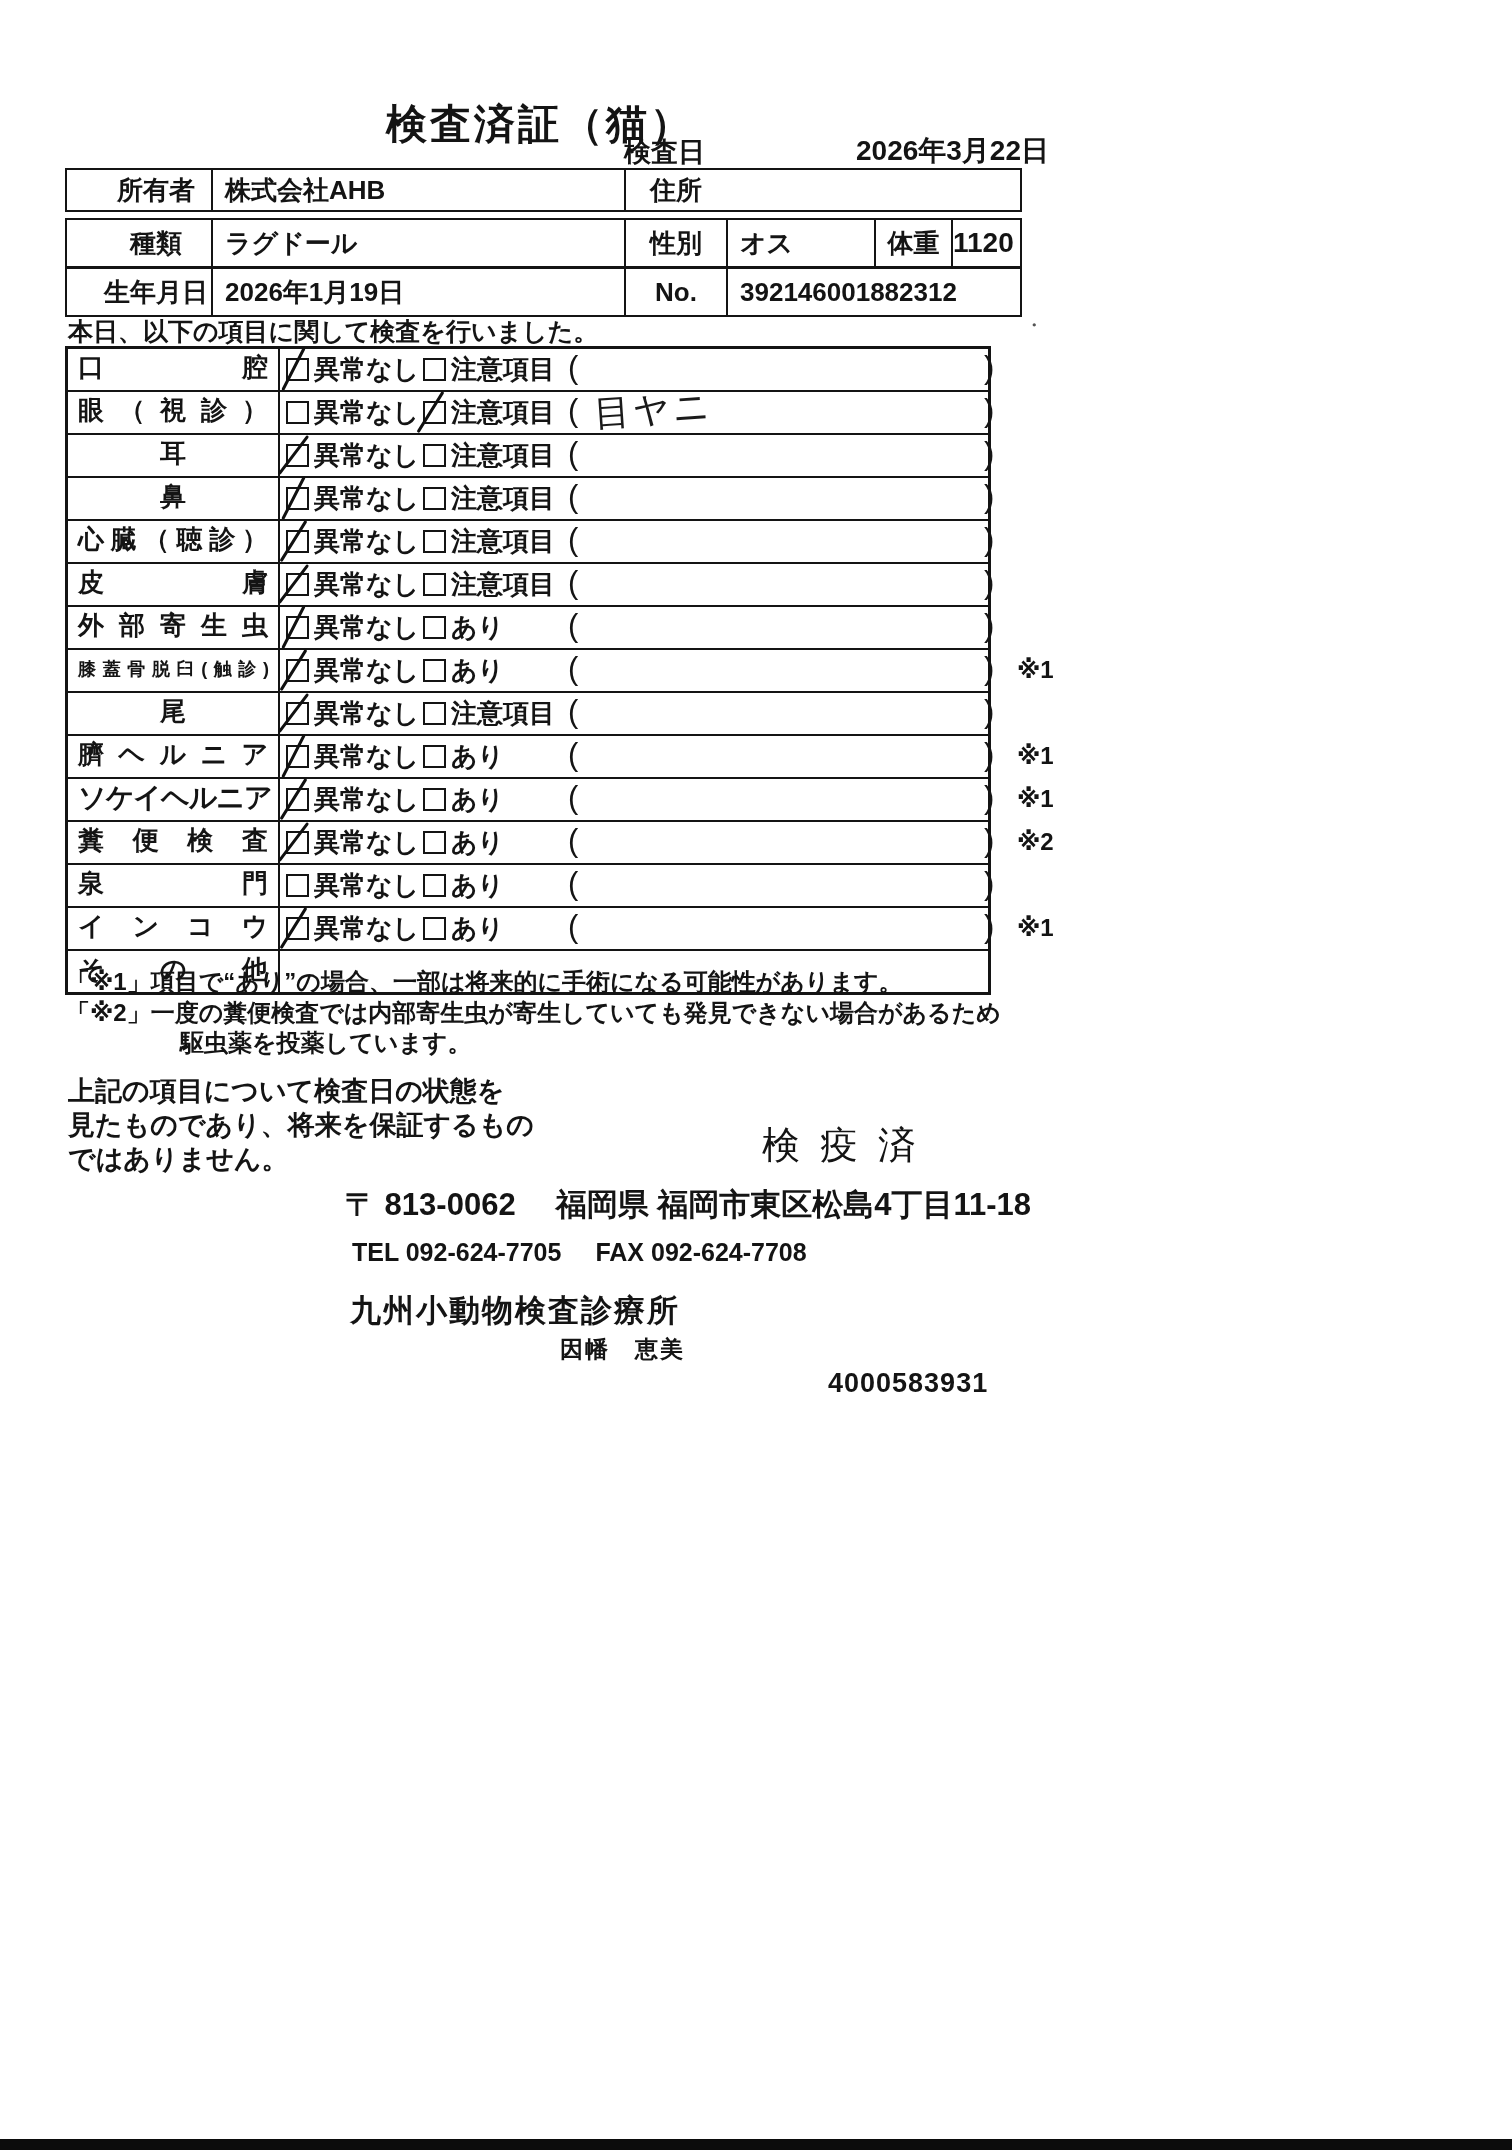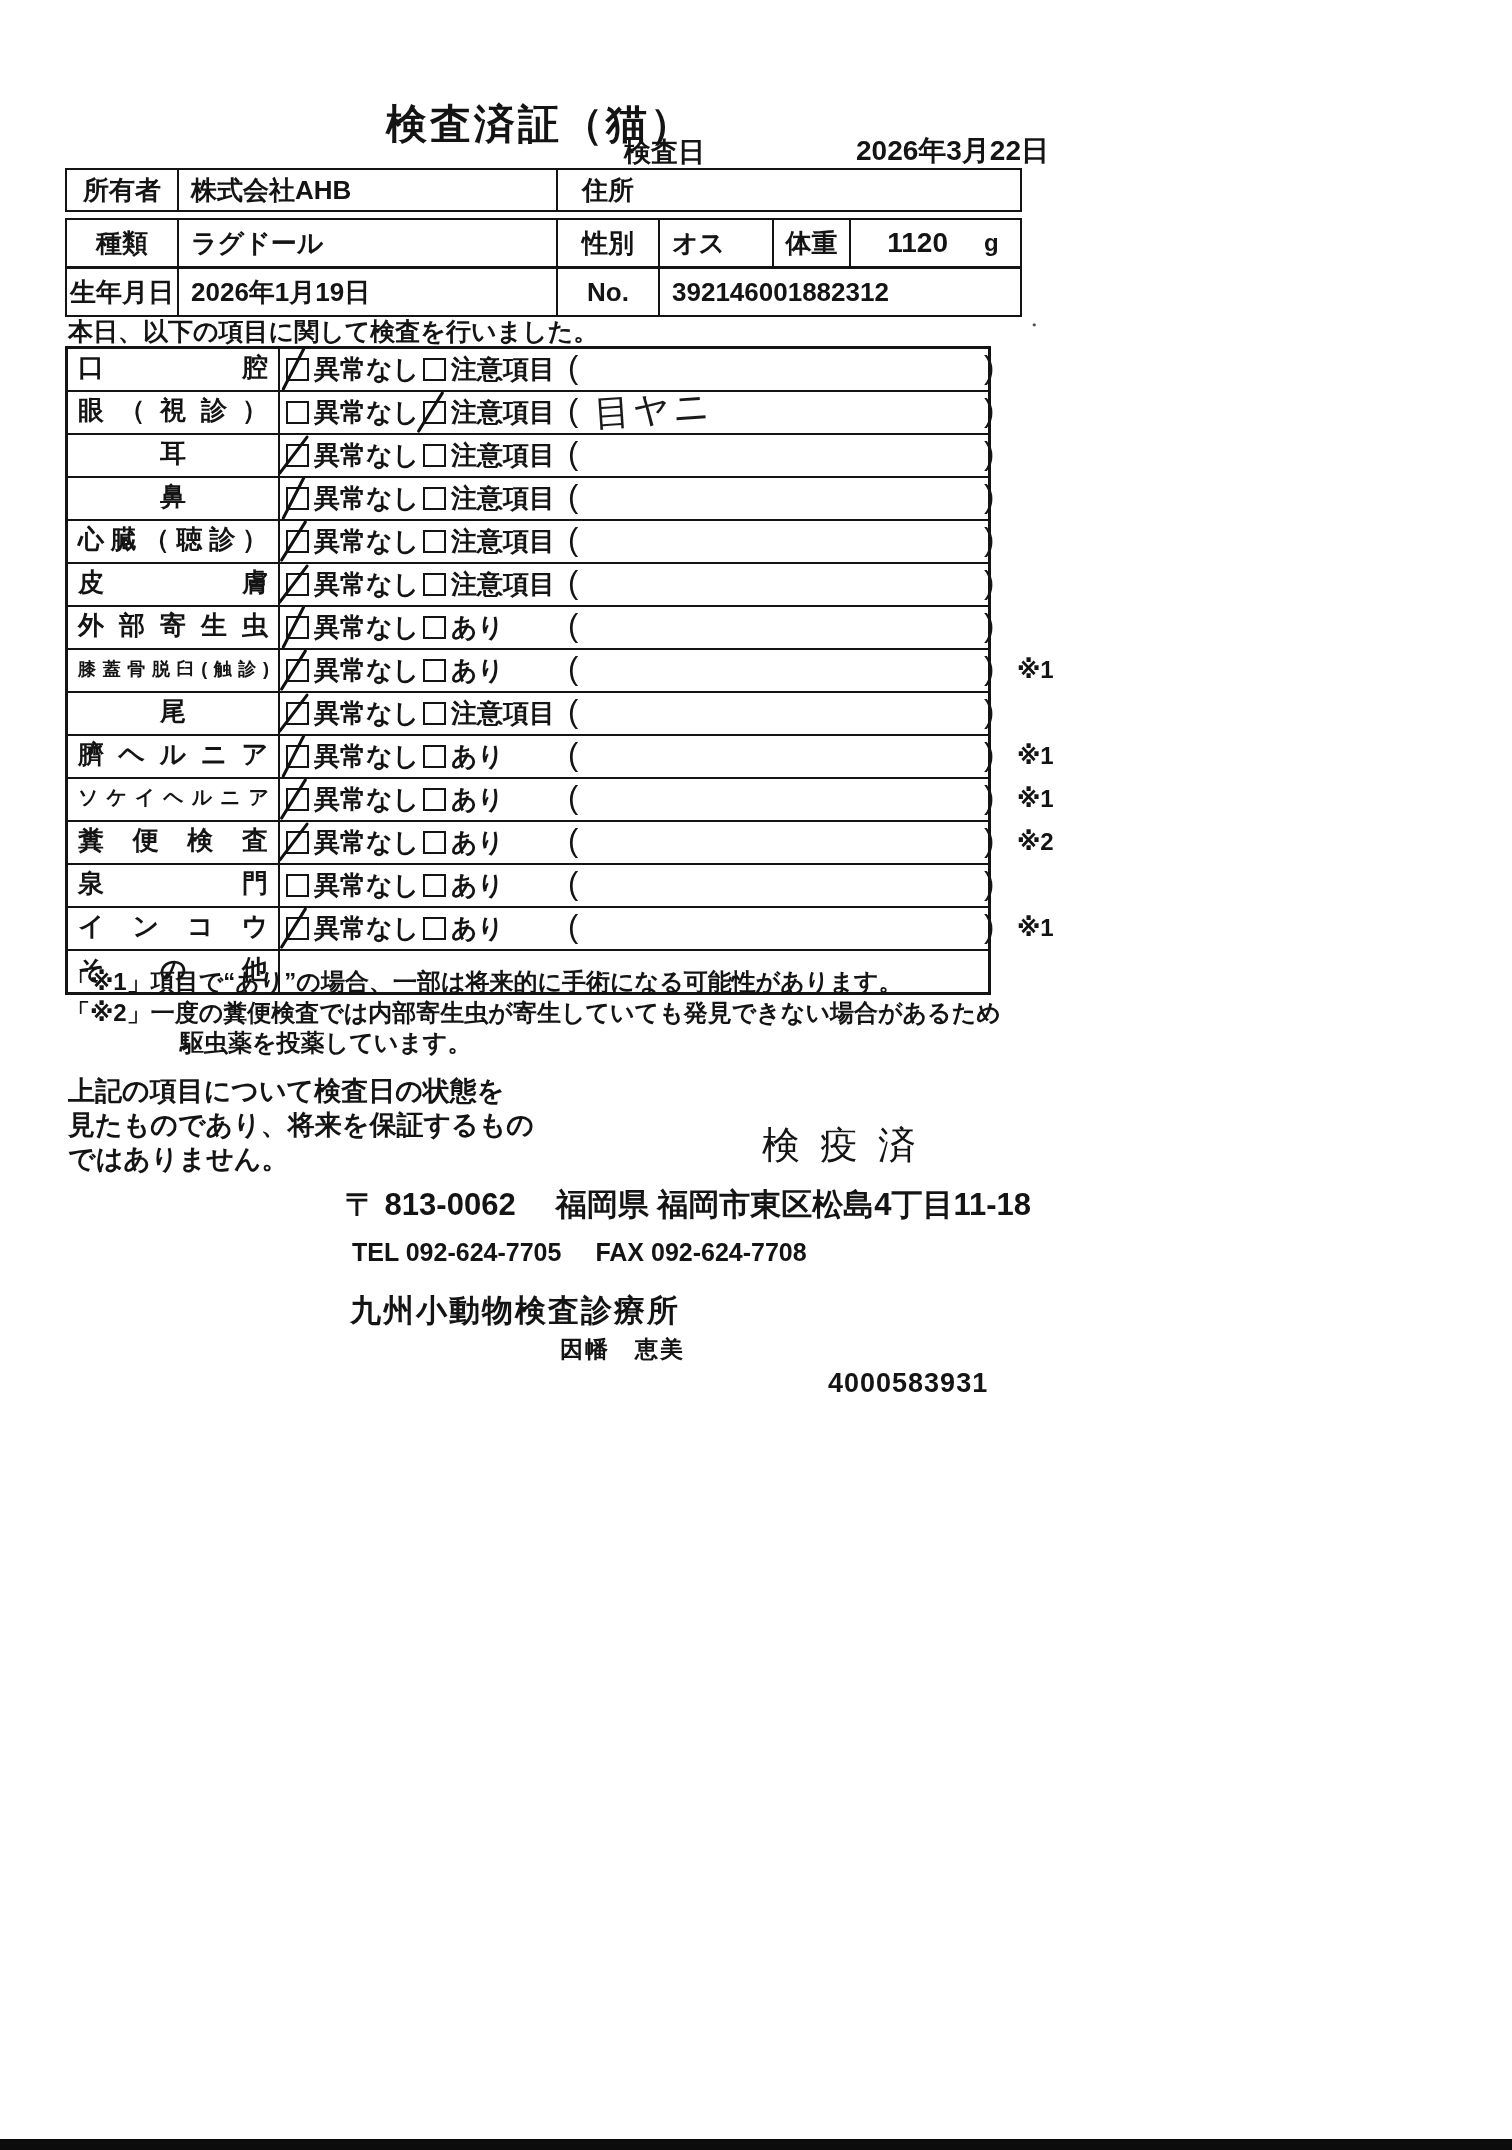--- a/index.html
+++ b/index.html
@@ -11,41 +11,41 @@
   .title{top:70px;left:65px;width:950px;text-align:center;font-size:41px;font-weight:700;letter-spacing:3px;}
   .date-label{top:134px;left:624px;font-size:27px;font-weight:700;}
   .date-value{top:132px;left:856px;font-size:28px;font-weight:700;}
 
   .strip{left:65px;width:953px;display:flex;border:2.5px solid #141414;background:#fff;}
   .strip1{top:168px;height:40px;}
   .strip2{top:218px;height:46px;}
   .strip3{top:267px;height:46px;}
   .cell{display:flex;align-items:center;font-size:26px;font-weight:700;overflow:hidden;}
   .cell + .cell{border-left:2.5px solid #141414;}
-  .lab{justify-content:center;}
+  .lab{justify-content:center;margin-left:34px;}
   .val{padding-left:12px;}
   .w110{width:110px;flex:none;}
   .w365{width:365px;flex:none;}
   .w100{width:100px;flex:none;}
   .w75{width:75px;flex:none;}
   .grow{flex:1;}
   .wcell{display:flex;align-items:center;}
   .wval{flex:1;text-align:right;padding-right:36px;font-size:28px;font-weight:700;}
   .wunit{width:36px;font-size:24px;font-weight:700;}
 
   .intro{top:315px;left:68px;font-size:25px;font-weight:700;}
   .scan-dot{top:312px;left:1024px;font-size:20px;color:#555;}
 
   .insp{top:346px;left:65px;width:920px;border:3px solid #141414;background:#fff;}
   .irow{position:relative;display:flex;height:41px;border-bottom:2.5px solid #141414;}
   .irow:last-child{border-bottom:none;}
   .ilabel{width:190px;flex:none;border-right:2.5px solid #141414;font-size:26px;font-weight:700;
           padding:0 10px;line-height:37px;text-align:justify;text-align-last:justify;overflow:hidden;white-space:nowrap;}
   .ilabel.c{text-align:center;text-align-last:center;}
-  .ilabel.m{font-size:20px;letter-spacing:-1px;}
+  .ilabel.m{font-size:28px;letter-spacing:-1px;}
   .ilabel.s{font-size:18px;letter-spacing:-1px;line-height:39px;}
   .icontent{position:relative;flex:1;}
   .cbgroup{position:absolute;top:0;height:100%;display:flex;align-items:center;}
   .cbox{position:relative;width:19px;height:19px;border:2.5px solid #141414;display:inline-block;flex:none;}
   .cbtext{font-size:26px;font-weight:700;margin-left:5px;white-space:nowrap;}
   .slash{position:absolute;left:4px;top:-15px;width:3px;height:48px;background:#101010;border-radius:2px;}
   .paren{position:absolute;top:1px;font-size:31px;font-weight:400;}
   .note-hand{position:absolute;top:-6px;font-size:36px;font-weight:400;transform:rotate(-4deg);letter-spacing:3px;color:#1a1a1a;}
   .ref{position:absolute;top:6px;font-size:24px;font-weight:700;white-space:nowrap;}
 

